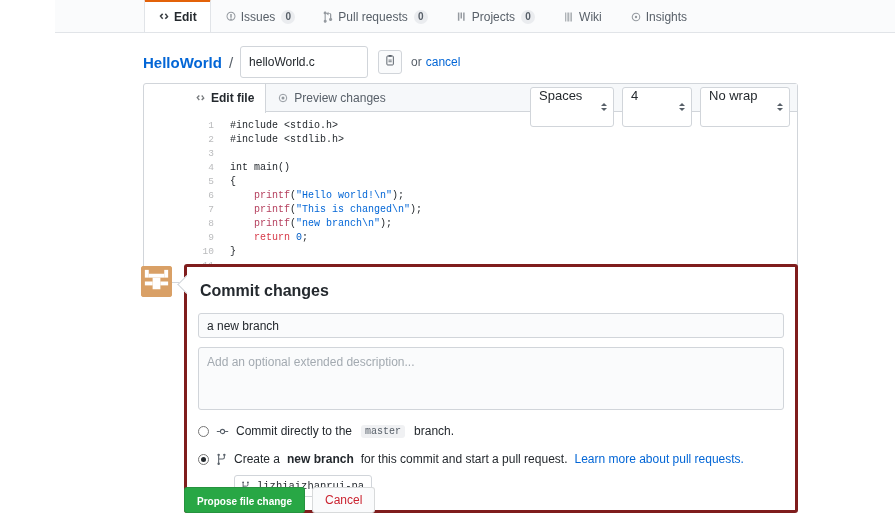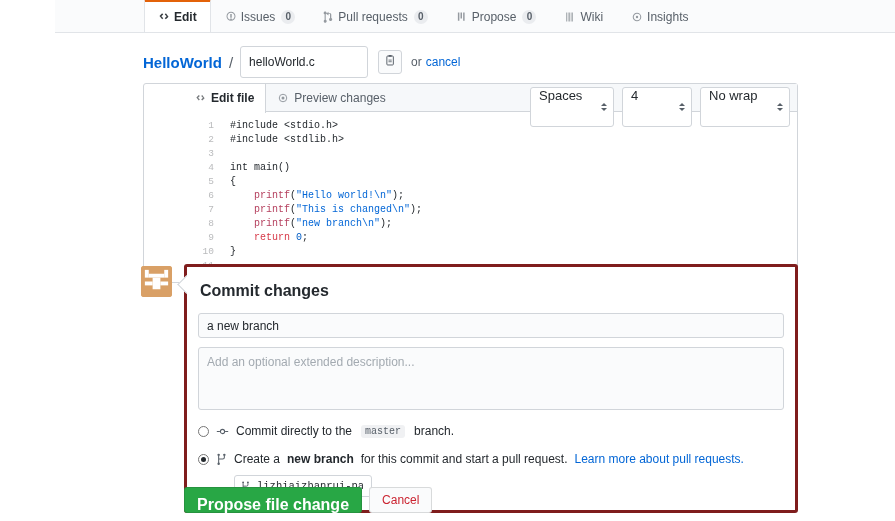--- a/index.html
+++ b/index.html
@@ -356,21 +356,21 @@
     display: flex;
     gap: 7px;
   }
   .btn-primary {
     height: 26px;
     padding: 8px 12px;
     background: #28a745;
     border: 1px solid rgba(27,31,35,.15);
     border-radius: 3px;
     color: #fff;
-    font-size: 16px;
+    font-size: 10px;
     font-weight: bold;
     font-family: "Liberation Sans", sans-serif;
     cursor: pointer;
   }
   .btn-cancel {
     height: 26px;
     padding: 0 12px;
     background: #fafbfc;
     border: 1px solid rgba(27,31,35,.15);
     border-radius: 3px;
@@ -414,21 +414,21 @@
       <span>Pull requests</span>
       <span class="counter">0</span>
     </div>
 
     <div class="nav-item">
       <span class="nav-icon">
         <svg width="12" height="12" viewBox="0 0 15 16">
             <path fill="currentColor" d="M2 2h2v11H2V2zm3.5 0h2v8h-2V2zM9 2h2v11H9V2z"></path>
           </svg>
       </span>
-      <span>Propose</span>
+      <span>Projects</span>
       <span class="counter">0</span>
     </div>
 
     <div class="nav-item">
       <span class="nav-icon">
         <svg width="12" height="12" viewBox="0 0 16 16">
             <path fill="currentColor" d="M3 2h1v12H3V2zm2 0h1v12H5V2zm2 0h1v12H7V2zm2 0h1v12H9V2zm2 0h1v12h-1V2z"></path>
           </svg>
       </span>
       <span>Wiki</span>

